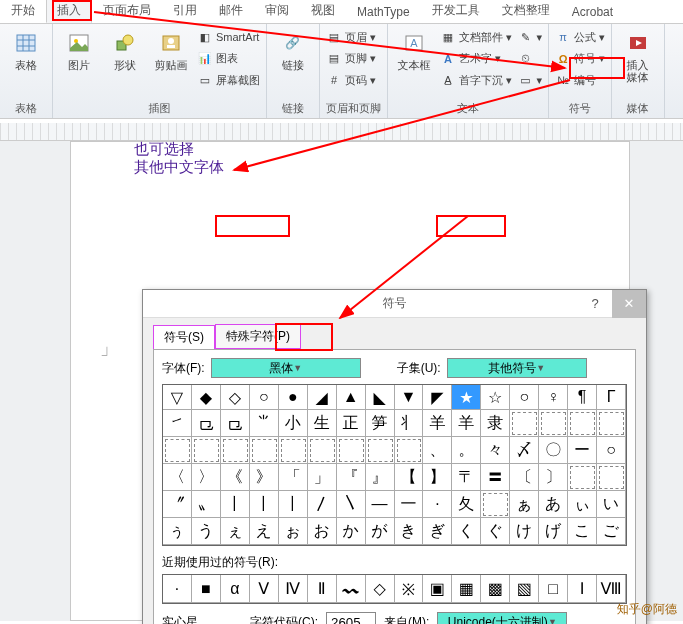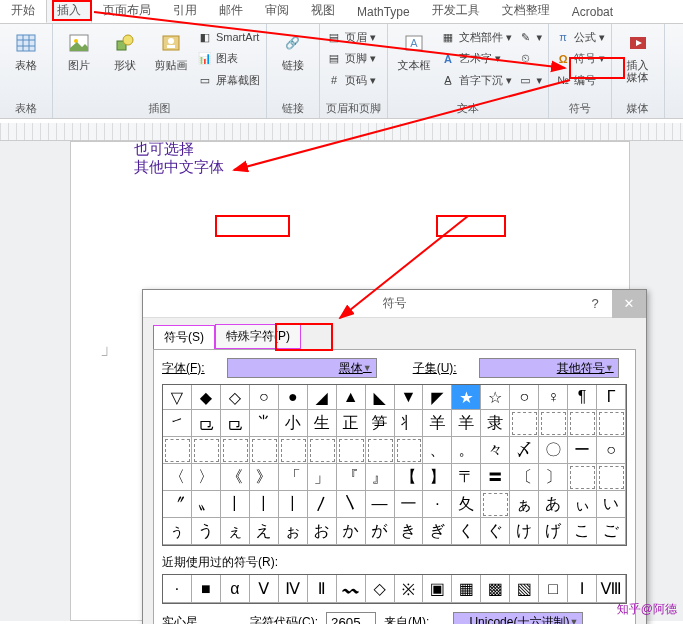--- a/index.html
+++ b/index.html
@@ -39,22 +39,22 @@
 
 .dialog { position: absolute; left: 142px; top: 148px; width: 505px; height: 420px; background: #f0f0f0; border: 1px solid #888; box-shadow: 2px 2px 6px rgba(0,0,0,.3); }
 .dlg-title { height: 28px; background: #fff; display: flex; align-items: center; justify-content: center; position: relative; font-size: 12px; color: #555; border-bottom:1px solid #ddd;}
 .dlg-title .right { position:absolute; right:0; display:flex; }
 .dlg-title .wbtn { width:34px; height:28px; display:flex; align-items:center; justify-content:center; font-size:13px; cursor:pointer; }
 .dlg-title .wbtn.close { background:#bfbfbf; color:#fff; }
 .dlg-tabs { display:flex; padding: 6px 10px 0; gap:0; font-size:12px; }
 .dlg-tab { padding: 3px 10px; border:1px solid #d946ef; background:#f7f7f7; cursor:pointer; }
 .dlg-tab.active { background:#fff; border-bottom-color:#fff; position:relative; top:1px; }
 .dlg-body { margin:0 10px 10px; background:#fff; border:1px solid #aaa; padding:8px; height:340px; position:relative; }
-.frow { display:flex; align-items:center; gap:6px; font-size:12px;text-decoration:underline; }
-.sel { border:1px solid #888; height:20px; background:#c4b5fd; padding:0 4px; display:flex; align-items:center; justify-content:flex-end; cursor:pointer;margin-left:16px;}
+.frow { display:flex; align-items:center; gap:6px; font-size:12px; }
+.sel { border:1px solid #888; height:20px; background:#5eead4; padding:0 4px; display:flex; align-items:center; justify-content:center; cursor:pointer;}
 .sel .arr { font-size:9px; color:#555; }
 .grid-wrap { margin-top:6px; border:1px solid #666; height:162px; display:grid; grid-template-columns: repeat(16,1fr); overflow:hidden; }
 .gcell { border-right:1px solid #aaa; border-bottom:1px solid #aaa; display:flex; align-items:center; justify-content:center; font-size:16px; cursor:pointer; background:#fff; }
 .gcell.sel-cell { background:#3399ff; color:#fff; }
 .gcell.dashed { outline:1px dashed #888; outline-offset:-3px; font-size:8px; color:#fff; }
 .recent-lbl { margin-top:8px; font-size:12px; }
 .recent-row { margin-top:3px; border:1px solid #666; height:30px; display:grid; grid-template-columns: repeat(16,1fr); }
 .details { margin-top:8px; display:flex; align-items:center; gap:8px; font-size:12px; flex-wrap:wrap;}
 .txt-in { border:1px solid #888; height:20px; padding:0 4px; background:#fff; }
 
@@ -404,13 +404,13 @@
   <defs>
       <marker id="ah" markerWidth="8" markerHeight="8" refX="7" refY="3" orient="auto">
         <path d="M0,0 L8,3 L0,6 Z" fill="red"></path>
       </marker>
     </defs>
   <line x1="94" y1="12" x2="565" y2="68" stroke="red" stroke-width="2" marker-end="url(#ah)"></line>
   <line x1="570" y1="80" x2="234" y2="170" stroke="red" stroke-width="2" marker-end="url(#ah)"></line>
   <line x1="468" y1="216" x2="340" y2="318" stroke="red" stroke-width="2" marker-end="url(#ah)"></line>
 </svg>
 
-<div style="position:absolute; right:6px; bottom:6px; font-size:12px; color:#a21caf">知乎@阿德</div>
+<div style="position:absolute; right:6px; bottom:6px; font-size:12px; color:#a16207">知乎@阿德</div>
 
 </body></html>

